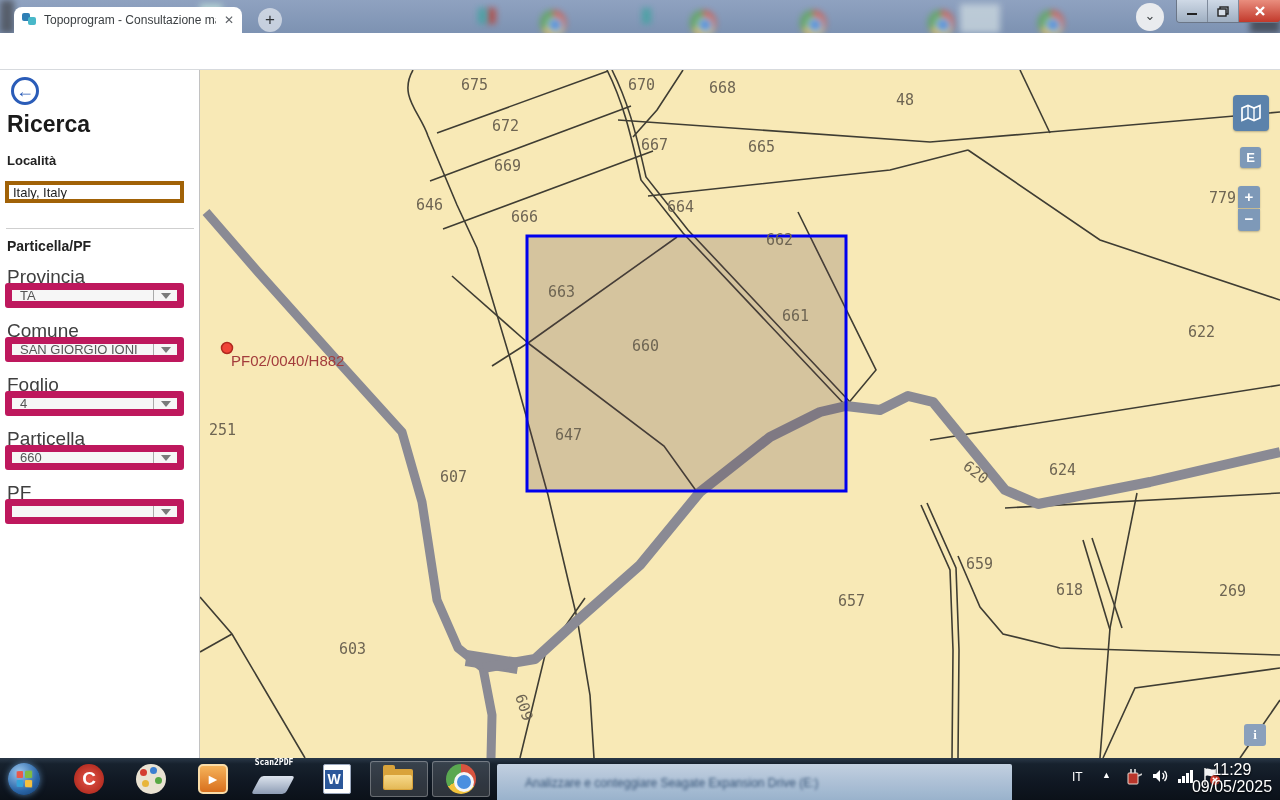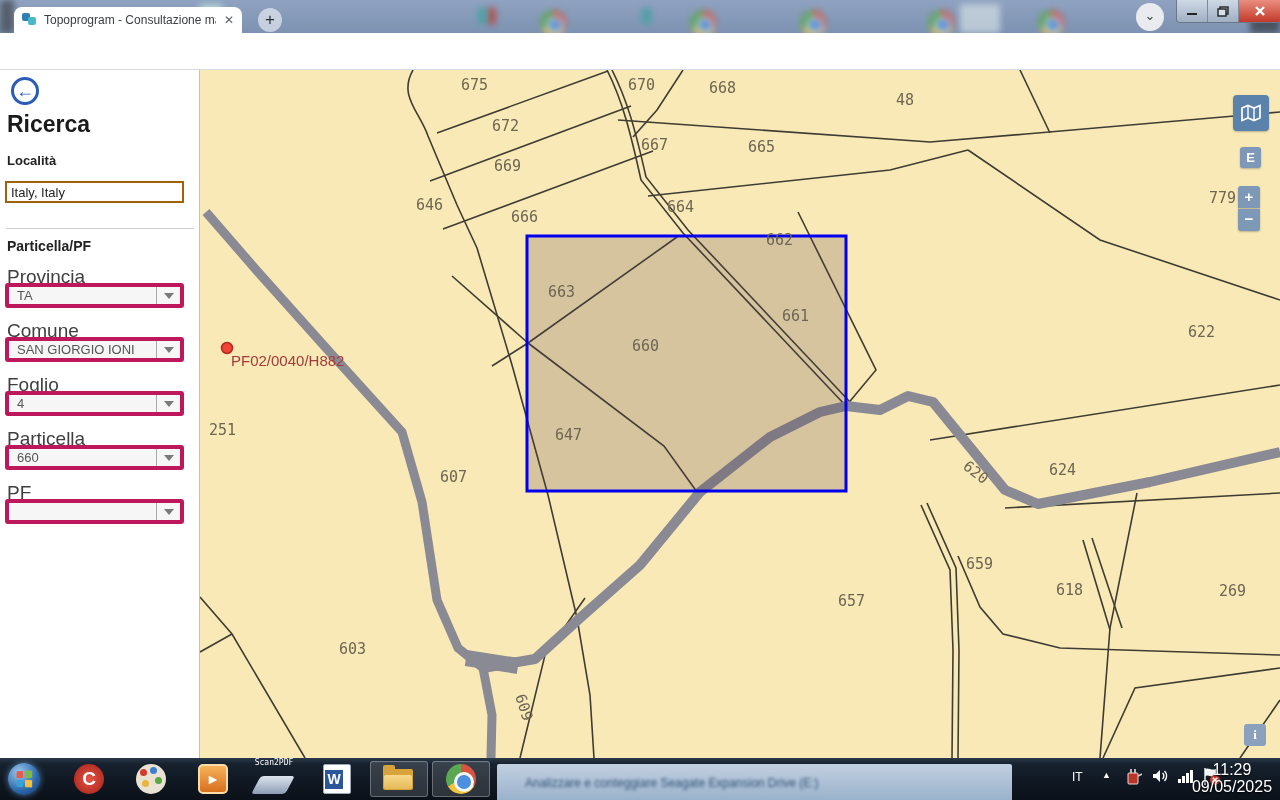--- a/index.html
+++ b/index.html
@@ -50,25 +50,25 @@
     line-height:9px; text-align:center; width:12px; }
 
   
   #content { position:absolute; left:0; top:70px; width:1280px; height:688px; }
   #sidebar { position:absolute; left:0; top:0; width:200px; height:688px; background:#fff;
     border-right:1px solid #c2c2c2; }
   #back-circle { position:absolute; left:11px; top:7px; width:28px; height:28px; border-radius:50%;
     border:3px solid #2a5cb8; color:#2a5cb8; font-size:18px; font-weight:bold; text-align:center; line-height:23px; }
   #ricerca-title { position:absolute; left:7px; top:41px; font-size:23px; font-weight:bold; color:#1a1a1a; }
   .side-label-bold { position:absolute; left:7px; font-size:13px; font-weight:bold; color:#222; }
-  #localita-input { position:absolute; left:5px; top:111px; width:179px; height:22px; border:2px solid #a16207;
+  #localita-input { position:absolute; left:5px; top:111px; width:179px; height:22px; border:4px solid #a16207;
     font-size:13px; color:#222; padding:0 4px; font-family:"Liberation Sans",sans-serif; }
   #side-divider { position:absolute; left:6px; top:158px; width:188px; height:0; border-top:1px solid #cfcfcf; }
   .fld-label { position:absolute; left:7px; font-size:19px; color:#3f3f3f; }
-  .sel { position:absolute; left:5px; width:179px; height:25px; background:#f6f6f6; border:4px solid #be185d;
+  .sel { position:absolute; left:5px; width:179px; height:25px; background:#f6f6f6; border:7px solid #be185d;
     border-radius:3px; display:flex; align-items:center; }
   .sel .val { font-size:13px; color:#555; padding-left:8px; max-width:126px; white-space:nowrap; overflow:hidden; }
   .sel .arrow-box { margin-left:auto; width:24px; height:100%; border-left:1px solid #aaa;
     display:flex; align-items:center; justify-content:center; }
   .sel .tri { width:0; height:0; border-left:5px solid transparent; border-right:5px solid transparent;
     border-top:6px solid #7a7a7a; }
 
   
   #map { position:absolute; left:200px; top:0; width:1080px; height:688px; background:#f8e9b6; overflow:hidden; }
   .plabel { font-family:"DejaVu Sans Mono", monospace; font-size:15px; fill:#6e6553; }
@@ -107,21 +107,21 @@
   #ccleaner-icon { width:30px; height:30px; border-radius:50%; background:radial-gradient(#e65548,#a31f14);
     color:#fff; font-weight:bold; font-size:19px; text-align:center; line-height:30px; }
   #paint-icon { width:30px; height:30px; border-radius:50%; background:#e9e2d2; position:relative; }
   #paint-icon i { position:absolute; width:7px; height:7px; border-radius:50%; }
   #wmp-icon { width:30px; height:30px; border-radius:5px; background:linear-gradient(#f6b35a,#d86f1d);
     display:flex; align-items:center; justify-content:center; border:2px solid #f9dca8; }
   #wmp-icon b { color:#fff; font-size:14px; }
   #scanner-icon { width:34px; height:18px; background:linear-gradient(#dde4ee,#8d9cb4); border-radius:3px;
     transform:skewX(-28deg); border:1px solid #6a7popup890; }
   #scan-label { position:absolute; left:244px; top:0px; width:60px; text-align:center;
-    font-family:"DejaVu Sans Mono",monospace; font-size:8px; color:#fff; font-weight:normal; }
+    font-family:"DejaVu Sans Mono",monospace; font-size:8px; color:#fff; font-weight:bold; }
   #word-icon { width:28px; height:30px; background:#fff; border-radius:2px; position:relative;
     border:1px solid #9aa7bd; }
   #word-icon b { position:absolute; left:1px; top:5px; width:18px; height:19px; background:#2b579a;
     color:#fff; font-size:14px; text-align:center; line-height:19px; }
   #folder-icon { width:32px; height:24px; position:relative; }
   #folder-icon .fback { position:absolute; left:0; top:2px; width:30px; height:21px; background:#d9a33b;
     border-radius:2px; }
   #folder-icon .ftab { position:absolute; left:0; top:-2px; width:12px; height:6px; background:#d9a33b;
     border-radius:2px 2px 0 0; }
   #folder-icon .ffront { position:absolute; left:1px; top:8px; width:28px; height:14px;

